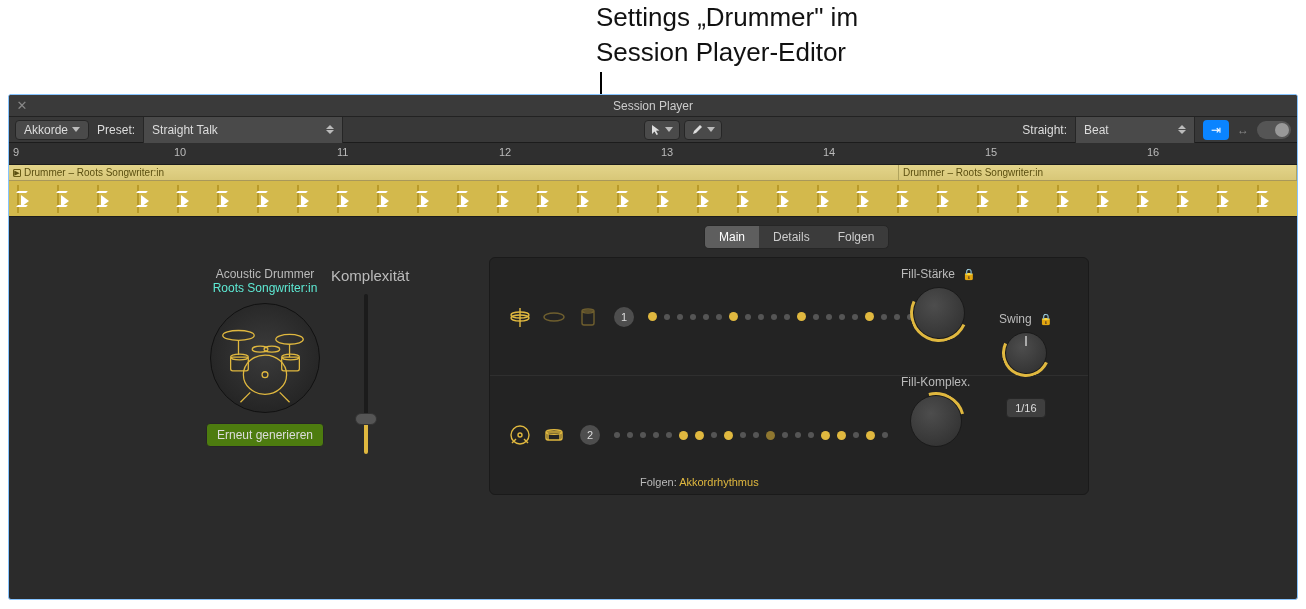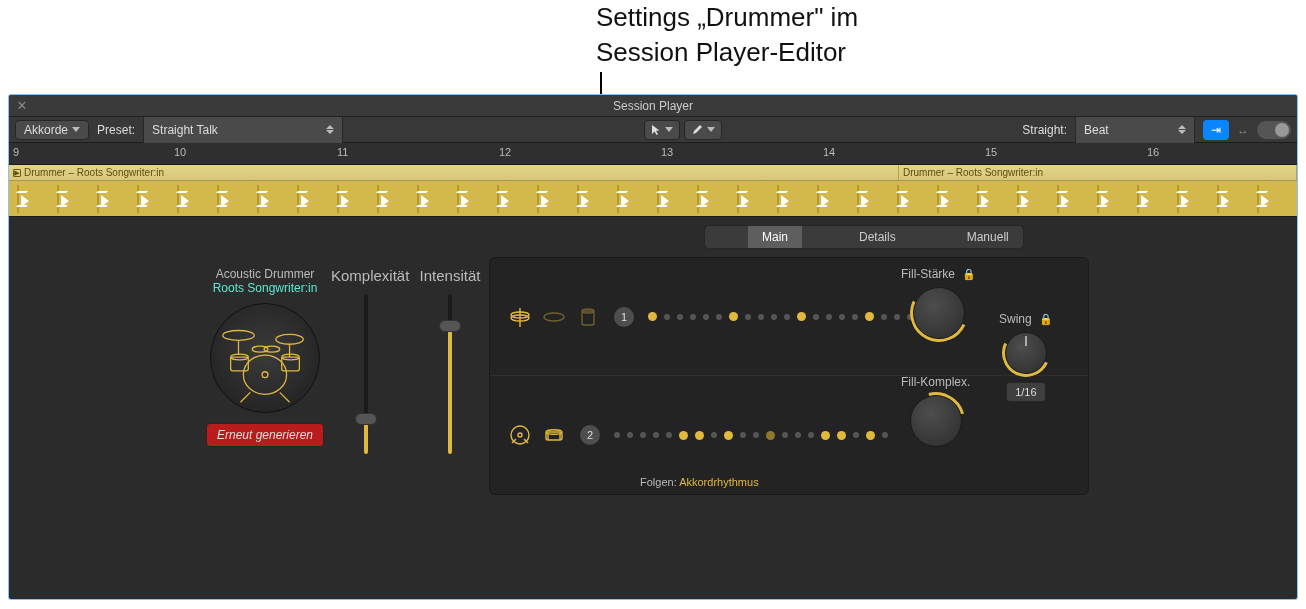--- a/index.html
+++ b/index.html
@@ -210,21 +210,21 @@
     border:1px solid #262626;
     border-radius:5px;
     overflow:hidden;
     height:24px;
     font-size:12px;
   }
   .seg-tabs .tab {
     padding: 4px 14px;
     color:#ccc;
     cursor:pointer;
-    display:flex; align-items:center;margin-left:43px;
+    display:flex; align-items:center;
   }
   .seg-tabs .tab.active {
     background:#5e5e5e;
     color:#fff;
   }
 
   .drummer-col {
     position:absolute;
     left:196px; top:50px;
     width:120px;
@@ -235,24 +235,23 @@
   .drum-img {
     width:110px; height:110px; border-radius:55px;
     background: radial-gradient(circle at 50% 45%, #3b3b3b 0%, #232323 80%);
     margin: 8px auto 10px;
     border:1px solid #111;
     position:relative;
   }
   .drum-img svg { position:absolute; inset:0; }
 
   .regen-btn {
-    background:#b91c1c; border:1px solid #262626; border-radius:4px;
+    background:#4d7c0f; border:1px solid #262626; border-radius:4px;
     color:#ddd; font-size:12px; padding: 4px 10px;
     cursor:pointer;
-    font-style:italic;
   }
 
   .slider-col {
     position:absolute; top:50px; width:70px;
     text-align:center; color:#bbb; font-size:15px;
   }
   .slider-track {
     position:relative;
     height: 160px;
     width: 4px;
@@ -347,21 +346,21 @@
     content:""; position:absolute;
     left:50%; top:3px; width:2px; height:10px;
     background:#aaa; transform: translateX(-50%);
   }
   .lock-icon {
     display:inline-block; font-size:11px; color:#888; margin-left:4px;
     vertical-align: middle;
   }
   .swing-val {
     background:#3f3f3f; border:1px solid #262626; border-radius:4px;
-    color:#ddd; font-size:11px; padding:3px 8px; margin-top:8px;
+    color:#ddd; font-size:11px; padding:3px 8px; margin-top:24px;
     display:inline-block;
   }
 
 </style>
 </head>
 <body>
 
 <div class="annotation" style="left:596px; top:0;">
   <span>Settings „Drummer" im</span><br>
   <span>Session Player-Editor</span>
@@ -513,21 +512,21 @@
   <div class="body-area">
 
     <div class="seg-tabs">
       <div class="tab active">
           <span>Main</span>
         </div>
       <div class="tab">
           <span>Details</span>
         </div>
       <div class="tab">
-          <span>Manuell</span>
+          <span>Folgen</span>
         </div>
     </div>
 
     <div class="drummer-col">
       <div class="lbl">Acoustic Drummer</div>
       <div class="lbl yellow">Roots Songwriter:in</div>
       <div class="drum-img">
         <svg viewBox="0 0 110 110">
           <g stroke="#e0b83f" stroke-width="1.3" fill="none">
             <ellipse cx="28" cy="32" rx="16" ry="5"></ellipse>
@@ -548,27 +547,20 @@
         </svg>
       </div>
       <button class="regen-btn"><span>Erneut generieren</span></button>
     </div>
 
     <div class="slider-col" style="left:322px;">
       <span>Komplexität</span>
       <div class="slider-track">
         <div class="slider-fill" id="complexity-fill" style="height: 35px;"></div>
         <div class="slider-thumb" id="complexity-thumb" style="bottom: 29px;"></div>
-      </div>
-    </div>
-    <div class="slider-col" style="left:406px;">
-      <span>Intensität</span>
-      <div class="slider-track">
-        <div class="slider-fill" id="intensity-fill" style="height: 128px;"></div>
-        <div class="slider-thumb" id="intensity-thumb" style="bottom: 122px;"></div>
       </div>
     </div>
 
     <div class="pattern-panel">
       <div class="pattern-row">
         <div class="inst-icons">
           <span>
             <svg viewBox="0 0 24 24">
                 <g stroke="#e0b83f" stroke-width="1.4" fill="none">
                   <ellipse cx="12" cy="10" rx="9" ry="3"></ellipse>

